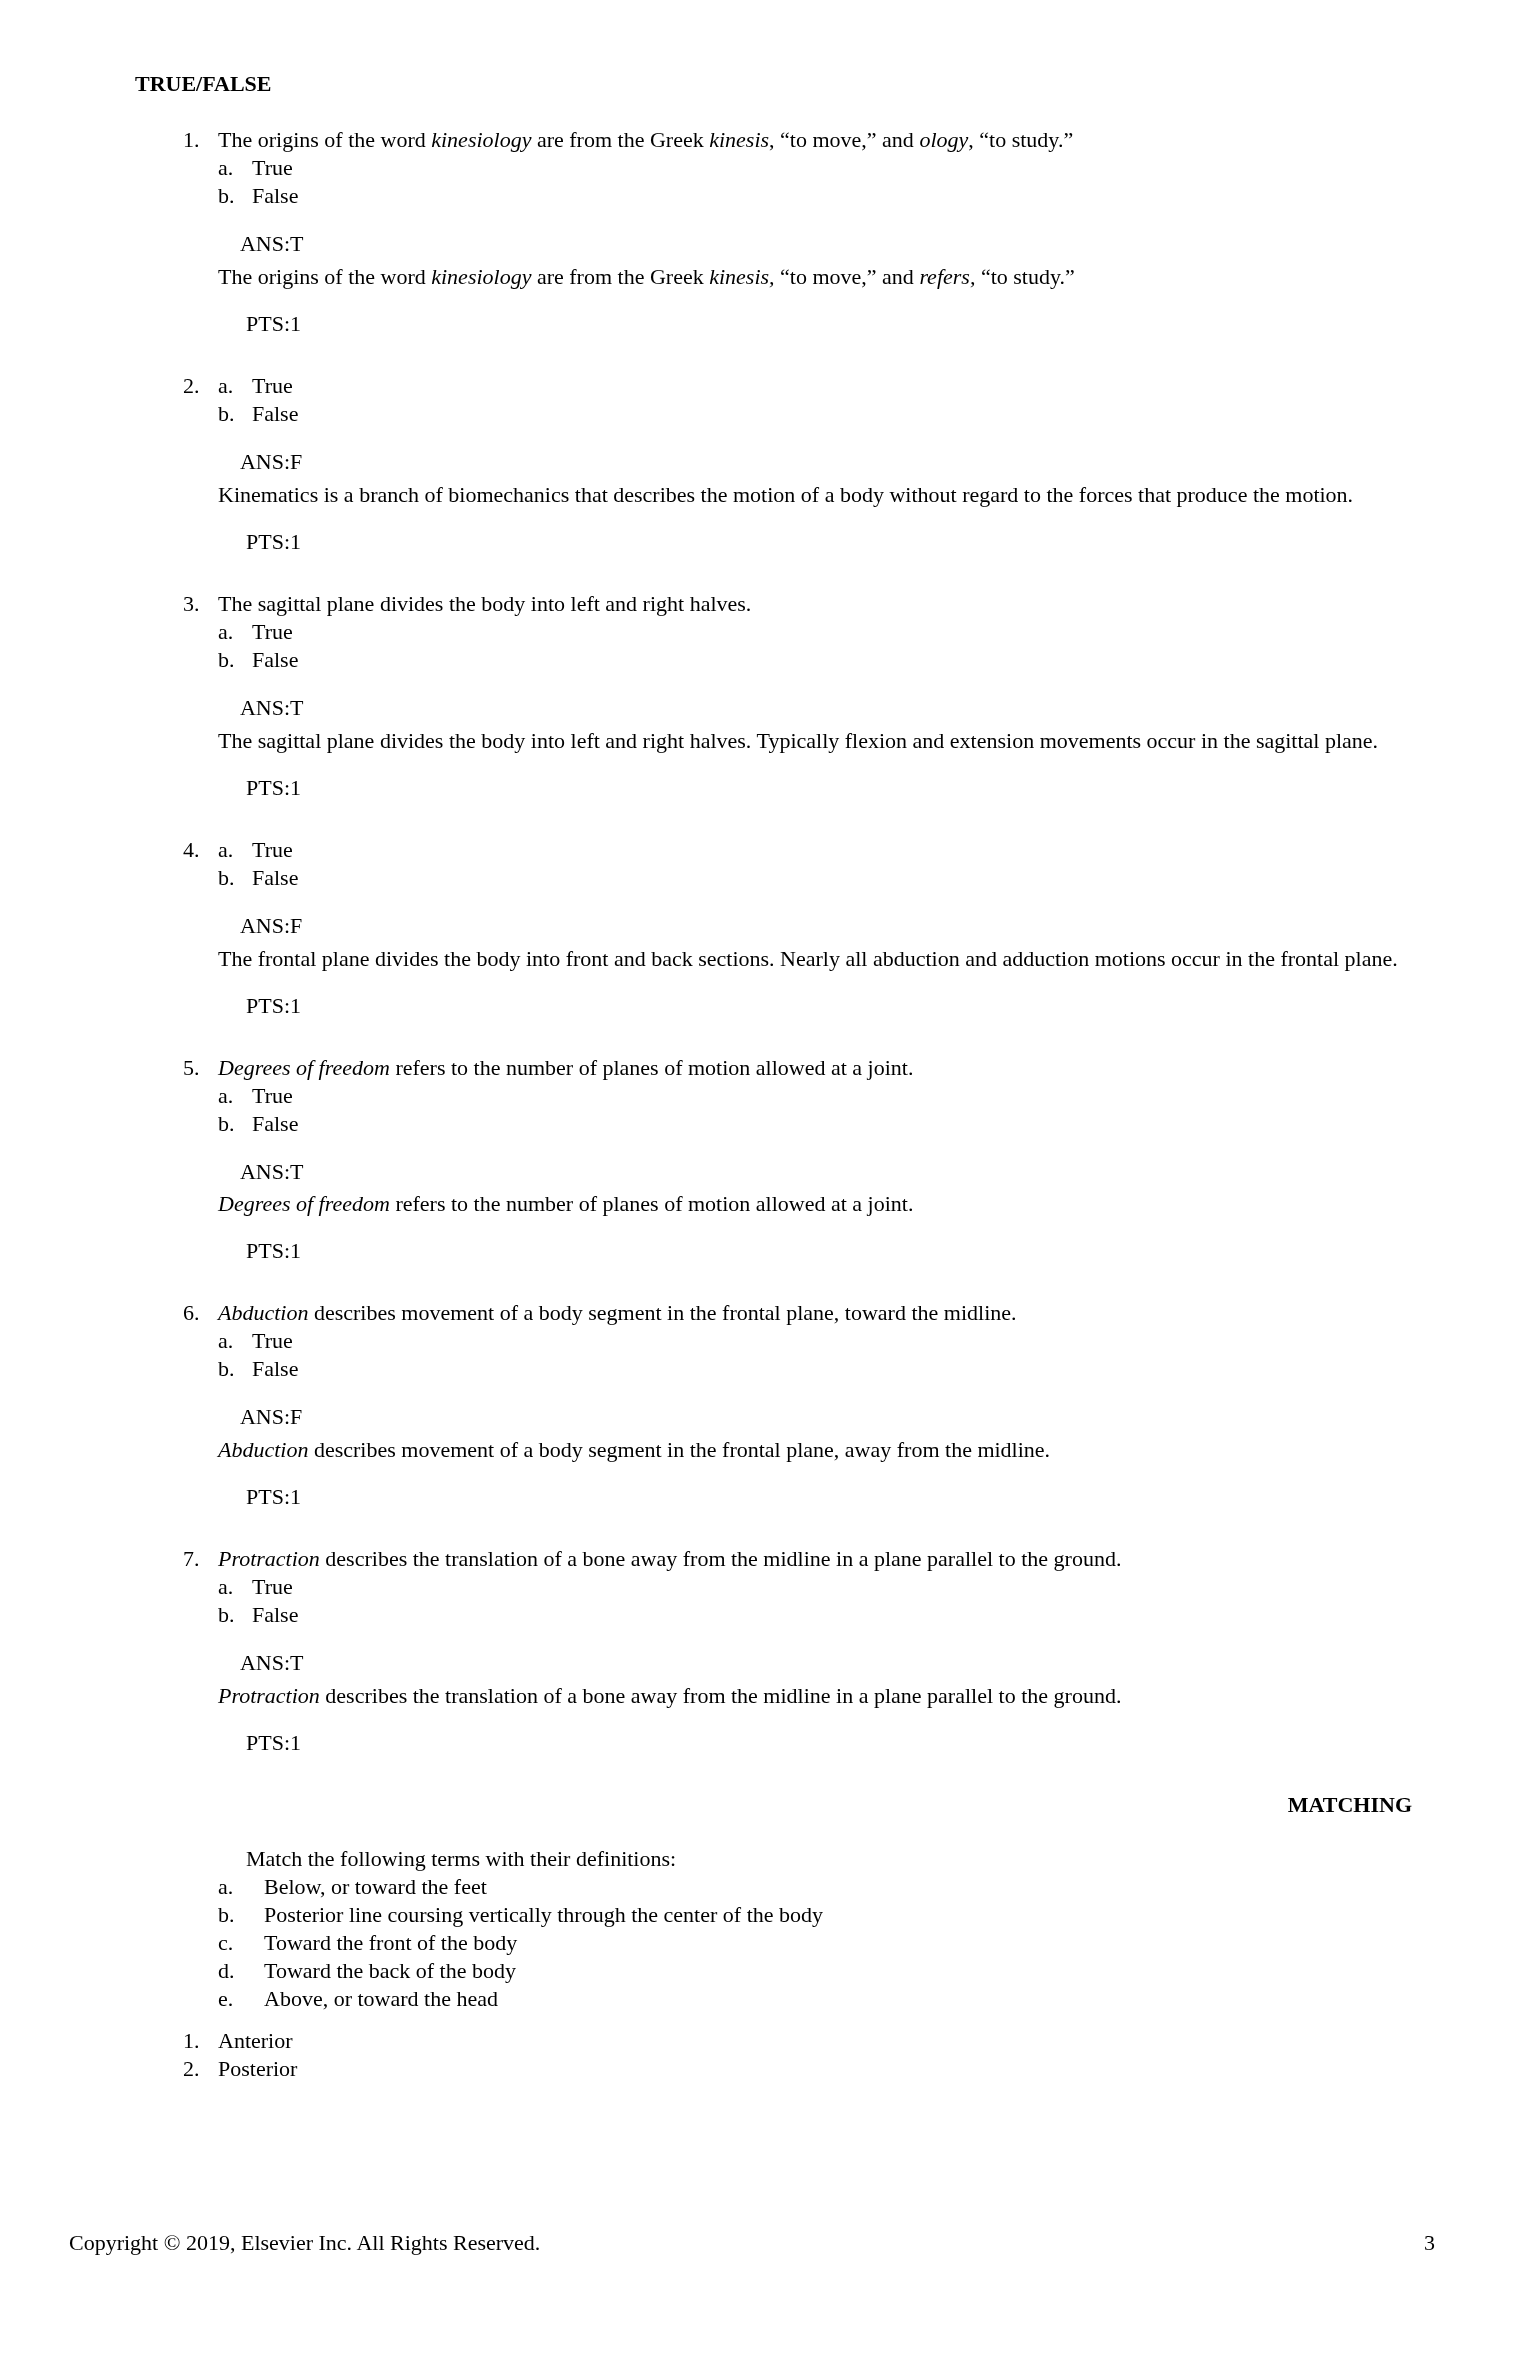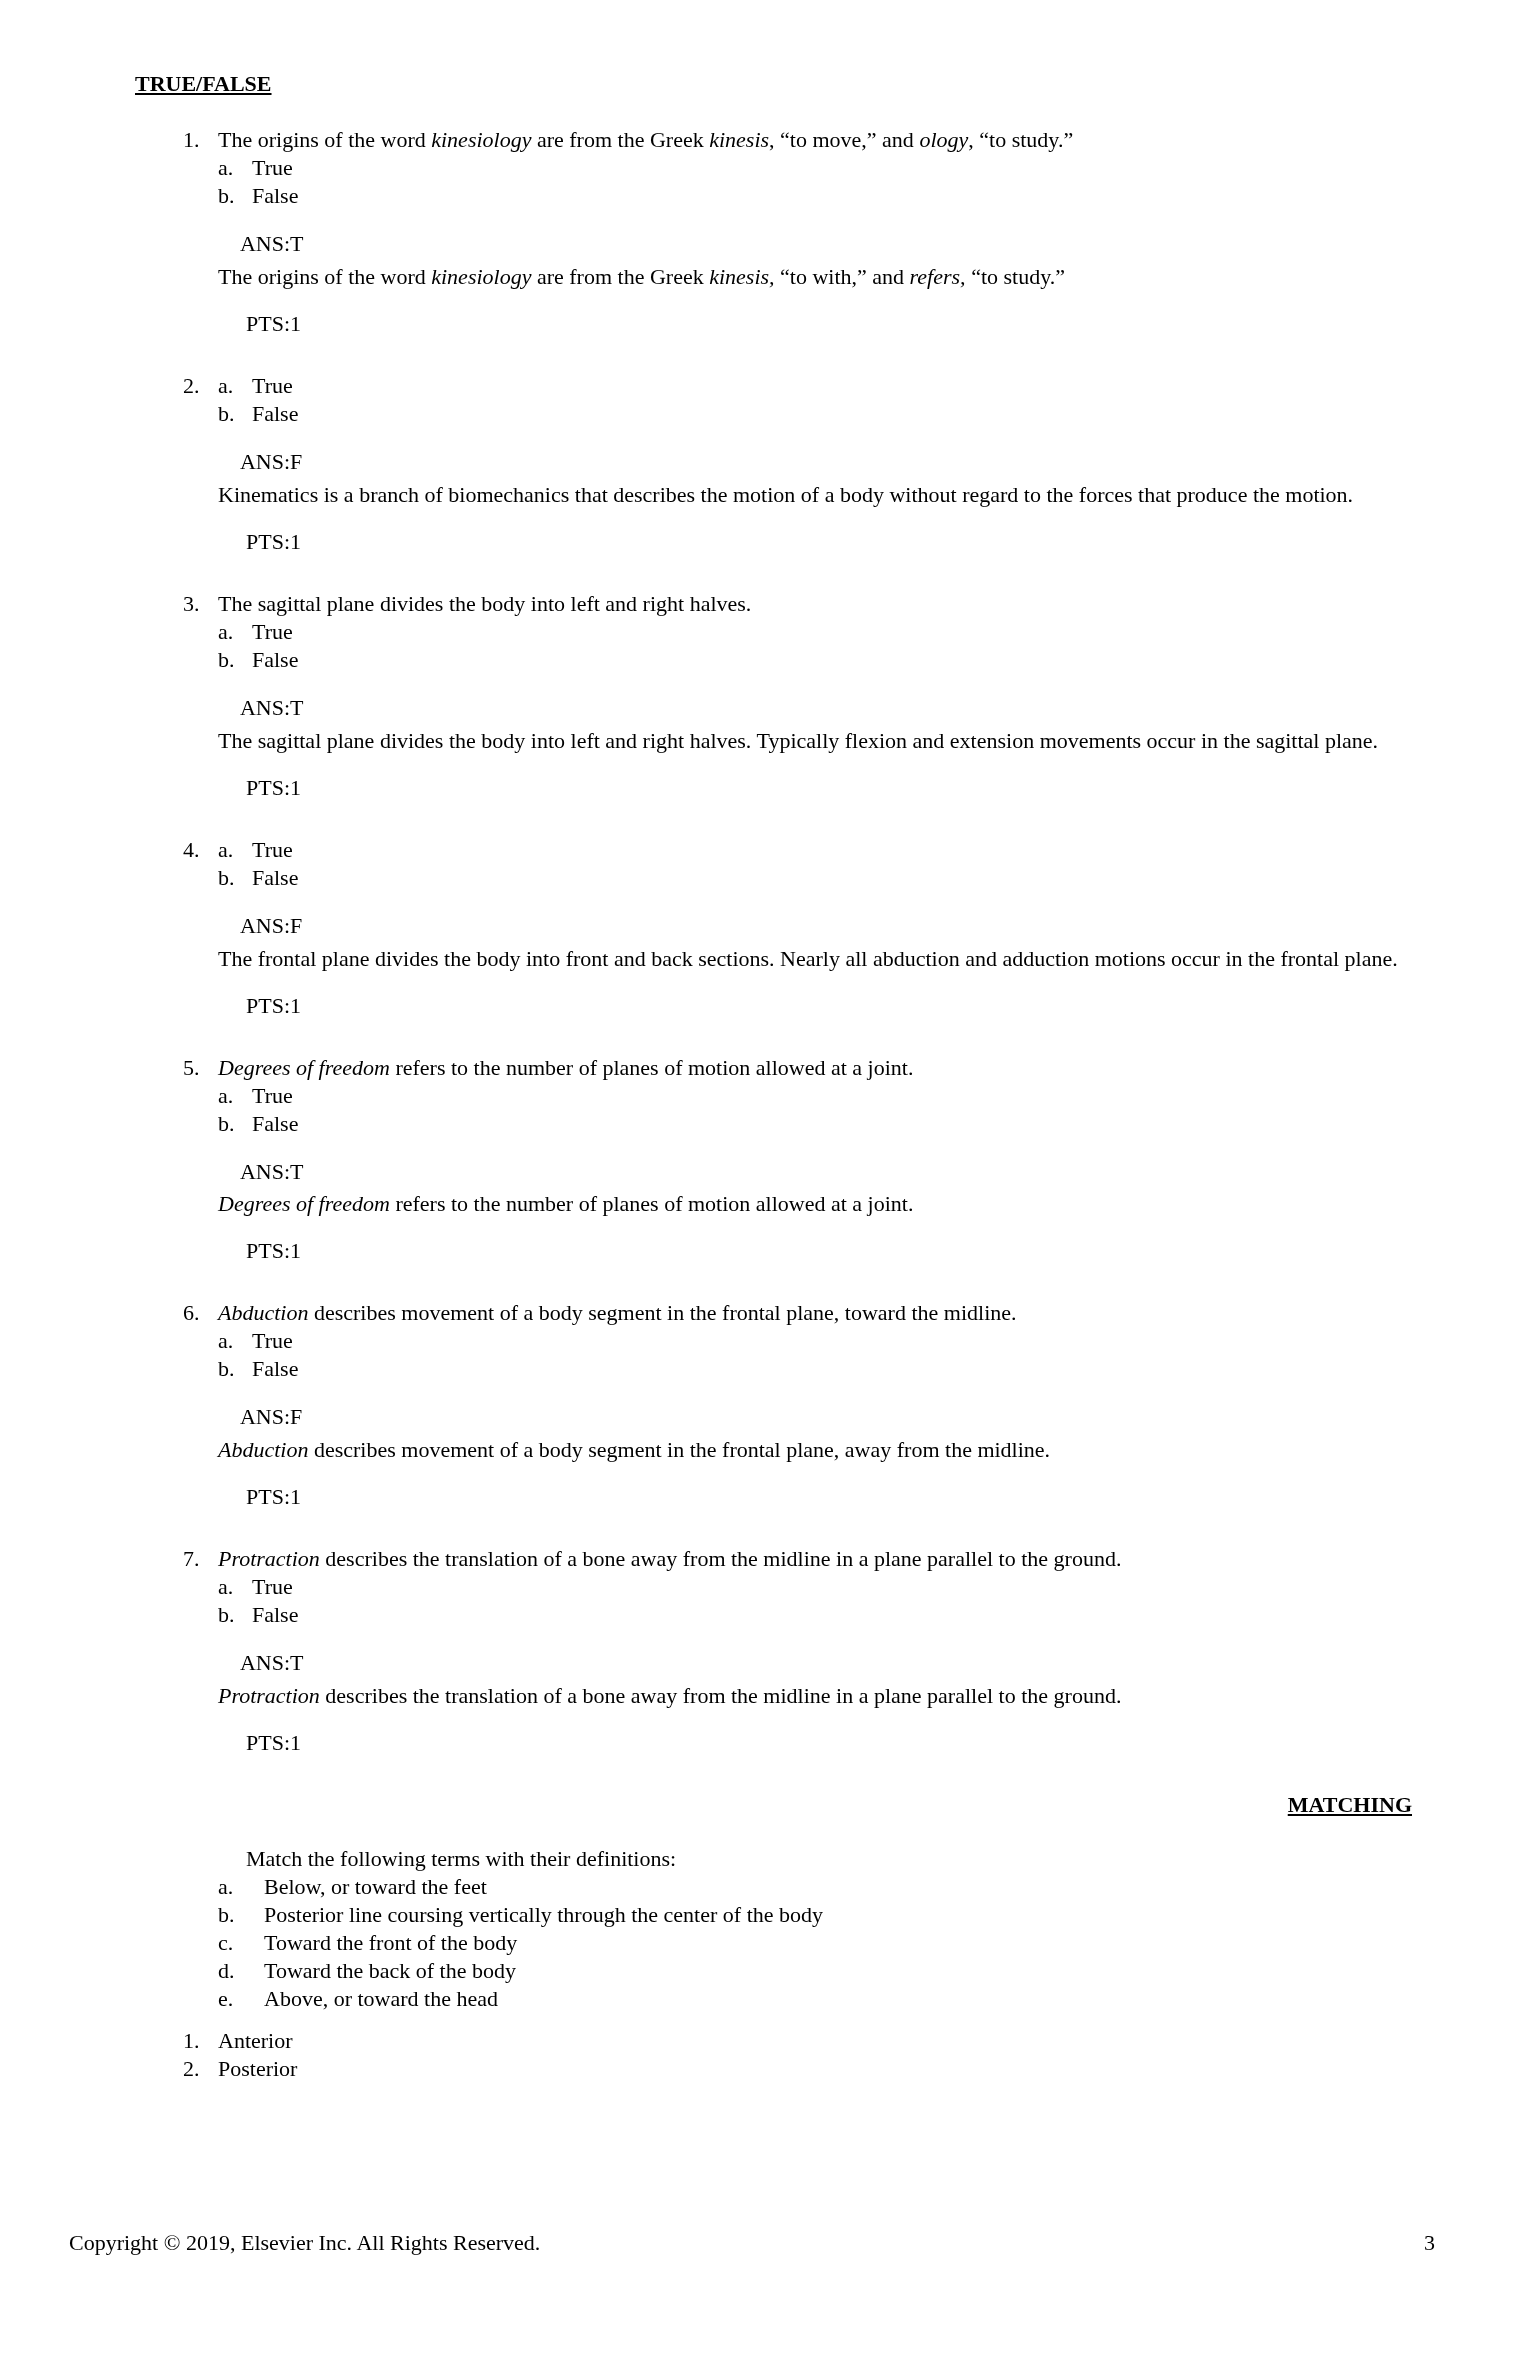--- a/index.html
+++ b/index.html
@@ -19,21 +19,20 @@
     height: 2377px;
     overflow: hidden;
     background: #ffffff;
   }
   .content { padding: 70px 126px 0 135px; }
 
   .section-heading {
     font-size: 22px;
     font-weight: bold;
     margin: 0 0 28px 0;
-    text-decoration: underline;
   }
 
   .question { display: flex; margin-bottom: 34px; }
   .q-num { flex: 0 0 35px; margin-left: 48px; }
   .q-body { flex: 1; min-width: 0; }
   .q-text { text-align: justify; }
 
   .opt-row { display: flex; }
   .opt-letter { flex: 0 0 34px; }
 
@@ -77,21 +76,21 @@
               <span class="opt-letter">a.</span>
               <span class="opt-label">True</span>
             </div>
             <div class="opt-row">
               <span class="opt-letter">b.</span>
               <span class="opt-label">False</span>
             </div>
             <div class="ans-row">
               <span class="kv-label">ANS:</span><span class="kv-value">T</span>
             </div>
-            <div class="rationale"><span>The origins of the word </span><i>kinesiology</i><span> are from the Greek </span><i>kinesis,</i><span> “to with,” and </span><i>refers,</i><span> “to study.”</span></div>
+            <div class="rationale"><span>The origins of the word </span><i>kinesiology</i><span> are from the Greek </span><i>kinesis,</i><span> “to move,” and </span><i>refers,</i><span> “to study.”</span></div>
             <div class="pts-row">
               <span class="kv-label">PTS:</span><span class="kv-value">1</span>
             </div>
           </div>
         </div>
 
         <div class="question">
           <div class="q-num">2.</div>
           <div class="q-body">
             <div class="opt-row">

